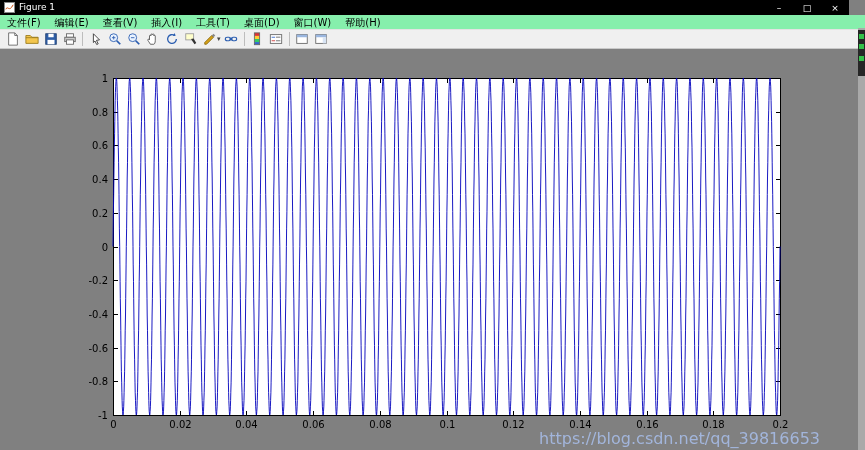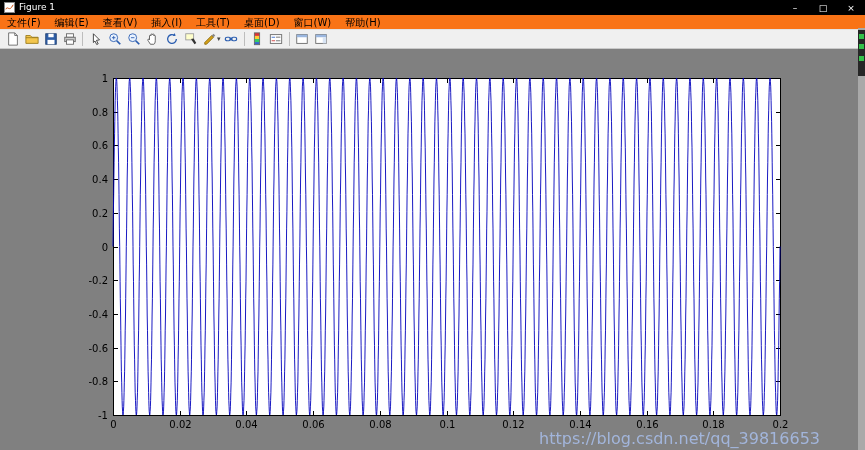--- a/index.html
+++ b/index.html
@@ -1,28 +1,28 @@
 <!DOCTYPE html>
 <html><head>
 <meta charset="utf-8">
 <style>
   *{margin:0;padding:0;box-sizing:border-box}
   html,body{width:865px;height:450px;overflow:hidden}
   body{font-family:"DejaVu Sans","Liberation Sans",sans-serif;background:#808080}
   .window{position:relative;width:865px;height:450px;background:#808080}
 
   
-  .titlebar{position:absolute;top:0;left:0;right:0;height:15px;background:#000;display:flex;align-items:center;color:#fff}
+  .titlebar{position:absolute;top:0;left:0;right:16px;height:15px;background:#000;display:flex;align-items:center;color:#fff}
   .title-icon{width:11px;height:11px;margin:0 4px 0 4px;flex:0 0 auto}
   .title-text{font-size:9px;line-height:15px;white-space:nowrap}
   .win-controls{margin-left:auto;display:flex;height:100%}
   .win-btn{width:28px;height:15px;display:flex;align-items:center;justify-content:center;font-size:9px;color:#fff;cursor:default}
 
   
-  .menubar{position:absolute;top:15px;left:0;right:0;height:15px;background:#f97316;display:flex;align-items:center;font-size:10px;color:#000;border-bottom:1px solid #e3e3e3}
+  .menubar{position:absolute;top:15px;left:0;right:0;height:15px;background:#86efac;display:flex;align-items:center;font-size:10px;color:#000;border-bottom:1px solid #e3e3e3}
   .menu-item{padding:0 7px;line-height:15px;white-space:nowrap}
 
   
   .toolbar{position:absolute;top:30px;left:0;right:0;height:19px;background:#f0f0f0;display:flex;align-items:center;padding-left:3px;border-bottom:1px solid #c9c9c9}
   .tb-btn{width:19px;height:17px;display:flex;align-items:center;justify-content:center}
   .tb-btn svg{width:14px;height:14px;display:block}
   .tb-sep{width:1px;height:14px;background:#bdbdbd;margin:0 3px}
   .dd-arrow{font-size:7px;color:#444;margin-left:-2px;margin-right:1px}
 
   

